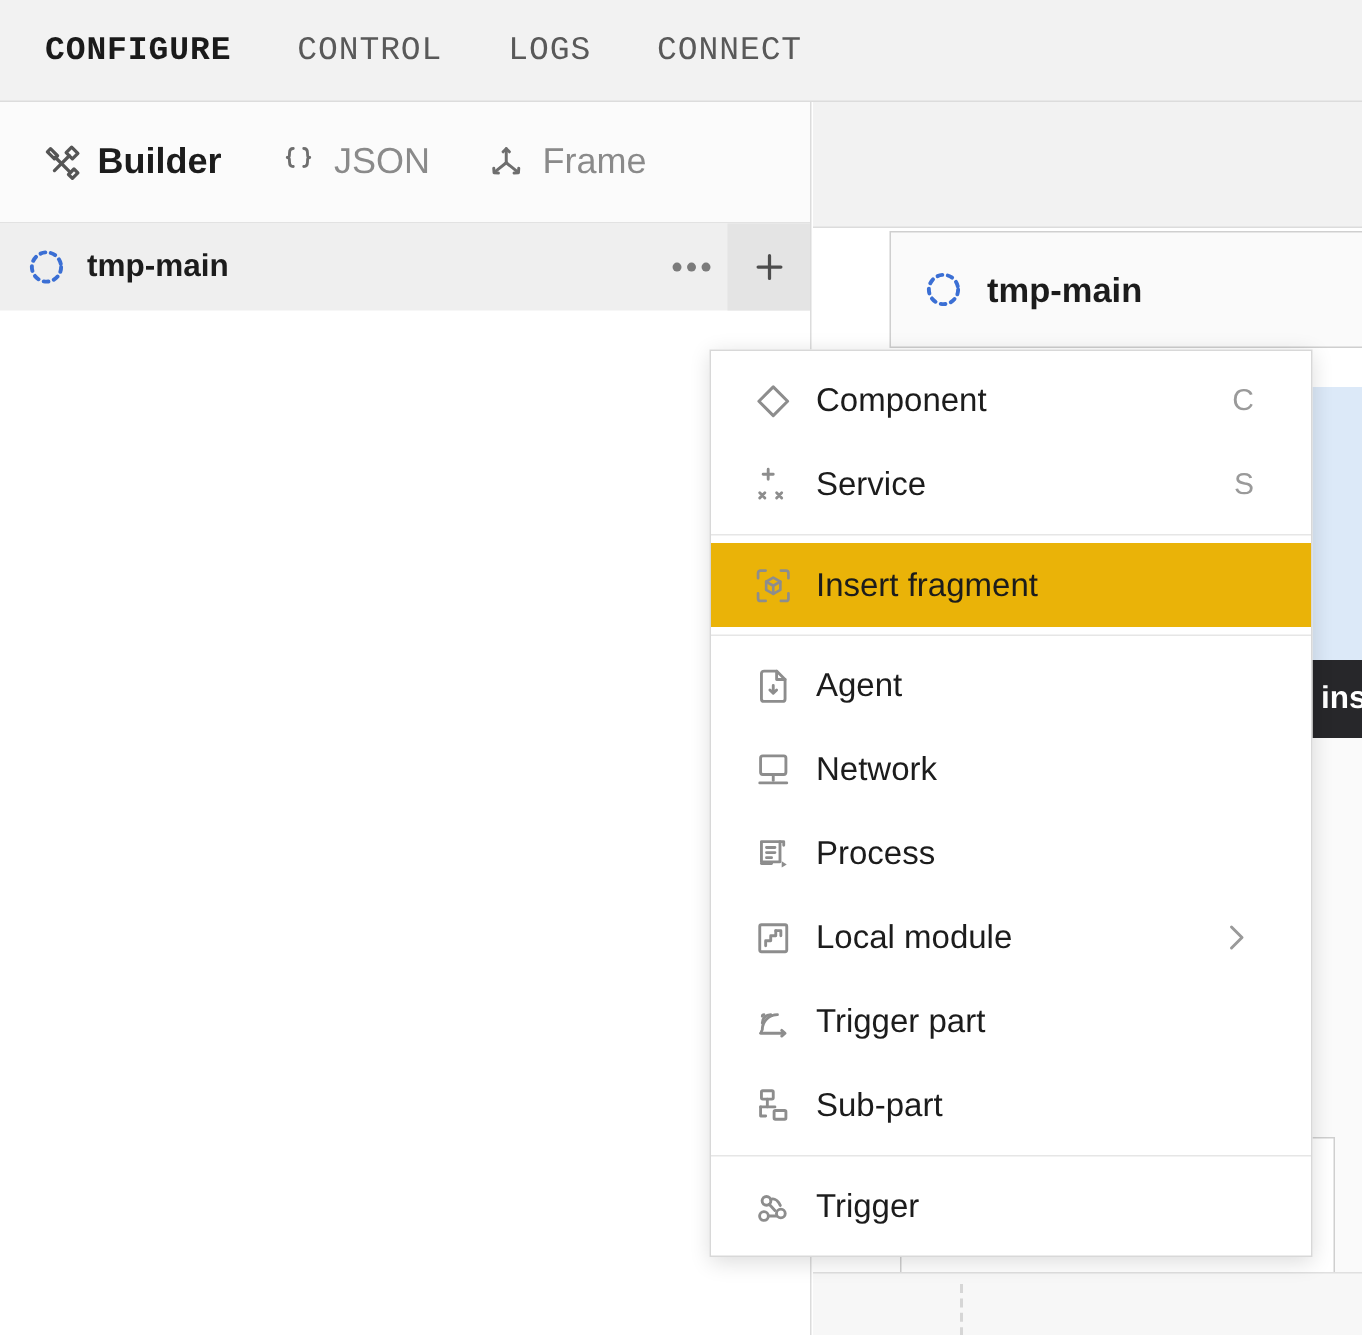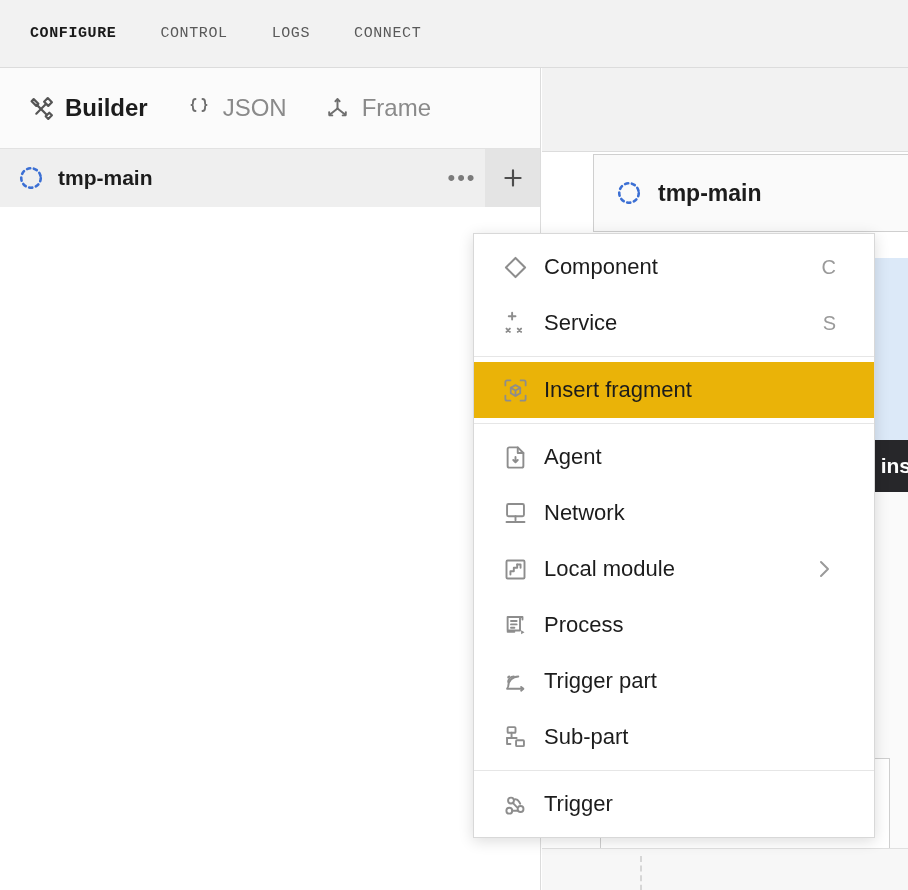--- a/index.html
+++ b/index.html
@@ -23,21 +23,21 @@
     width: 908px; height: 68px;
     background: #f2f2f2;
     border-bottom: 1px solid #dcdcdc;
     box-sizing: border-box;
     display: flex;
     align-items: center;
     padding-left: 30px;
   }
   .topnav-item {
     font-family: "Liberation Mono", "DejaVu Sans Mono", monospace;
-    font-size: 15px;
+    font-size: 22px;
     letter-spacing: 0.6px;
     color: #595959;
     margin-right: 44px;
     white-space: nowrap;
     cursor: pointer;
   }
   .topnav-item.active {
     color: #1a1a1a;
     font-weight: 700;
   }
@@ -445,45 +445,45 @@
             <path d="M4 19.5h16"></path>
         </svg>
       </span>
       <span class="mi-text">Network</span>
       <span class="mi-key"></span>
     </div>
 
     <div class="menu-item">
       <span class="mi-icon">
         <svg viewBox="0 0 24 24" width="27" height="27" fill="none" stroke="currentColor" stroke-width="1.7" stroke-linecap="round" stroke-linejoin="round">
-          <rect x="4" y="4" width="16" height="16" rx="1"></rect>
-          <path d="M7.5 16.5v-3h3v-3h3v-3"></path>
-          <path d="M13.5 7.5h3v3"></path>
-        </svg>
-      </span>
-      <span class="mi-text">Local module</span>
-      <span class="mi-chev">
-        <svg viewBox="0 0 24 24" width="24" height="24" fill="none" stroke="currentColor" stroke-width="2" stroke-linecap="round" stroke-linejoin="round">
-          <path d="M9 5l7 7-7 7"></path>
-        </svg>
-      </span>
-    </div>
-
-    <div class="menu-item">
-      <span class="mi-icon">
-        <svg viewBox="0 0 24 24" width="27" height="27" fill="none" stroke="currentColor" stroke-width="1.7" stroke-linecap="round" stroke-linejoin="round">
           <path d="M5 4.5h11v12H5z"></path>
           <path d="M8 8h5M8 11h5M8 14h3"></path>
           <path d="M16 4.5h2.2v2.2"></path>
           <path d="M5 17.5h6"></path>
           <path d="M17 16.2l3 1.8-3 1.8z" fill="currentColor" stroke="none"></path>
         </svg>
       </span>
       <span class="mi-text">Process</span>
       <span class="mi-key"></span>
+    </div>
+
+    <div class="menu-item">
+      <span class="mi-icon">
+        <svg viewBox="0 0 24 24" width="27" height="27" fill="none" stroke="currentColor" stroke-width="1.7" stroke-linecap="round" stroke-linejoin="round">
+          <rect x="4" y="4" width="16" height="16" rx="1"></rect>
+          <path d="M7.5 16.5v-3h3v-3h3v-3"></path>
+          <path d="M13.5 7.5h3v3"></path>
+        </svg>
+      </span>
+      <span class="mi-text">Local module</span>
+      <span class="mi-chev">
+        <svg viewBox="0 0 24 24" width="24" height="24" fill="none" stroke="currentColor" stroke-width="2" stroke-linecap="round" stroke-linejoin="round">
+          <path d="M9 5l7 7-7 7"></path>
+        </svg>
+      </span>
     </div>
 
     <div class="menu-item">
       <span class="mi-icon">
         <svg viewBox="0 0 24 24" width="27" height="27" fill="none" stroke="currentColor" stroke-width="1.7" stroke-linecap="round" stroke-linejoin="round">
           <path d="M5 17.5a12.5 12.5 0 0 1 0 0"></path>
           <path d="M5.5 16.5c0-5 4-9 9-9"></path>
           <path d="M5.5 12.5c0-2.8 2.2-5 5-5"></path>
           <path d="M5.5 8.5c0-.6.4-1 1-1"></path>
           <path d="M4.5 18.5h14"></path>

